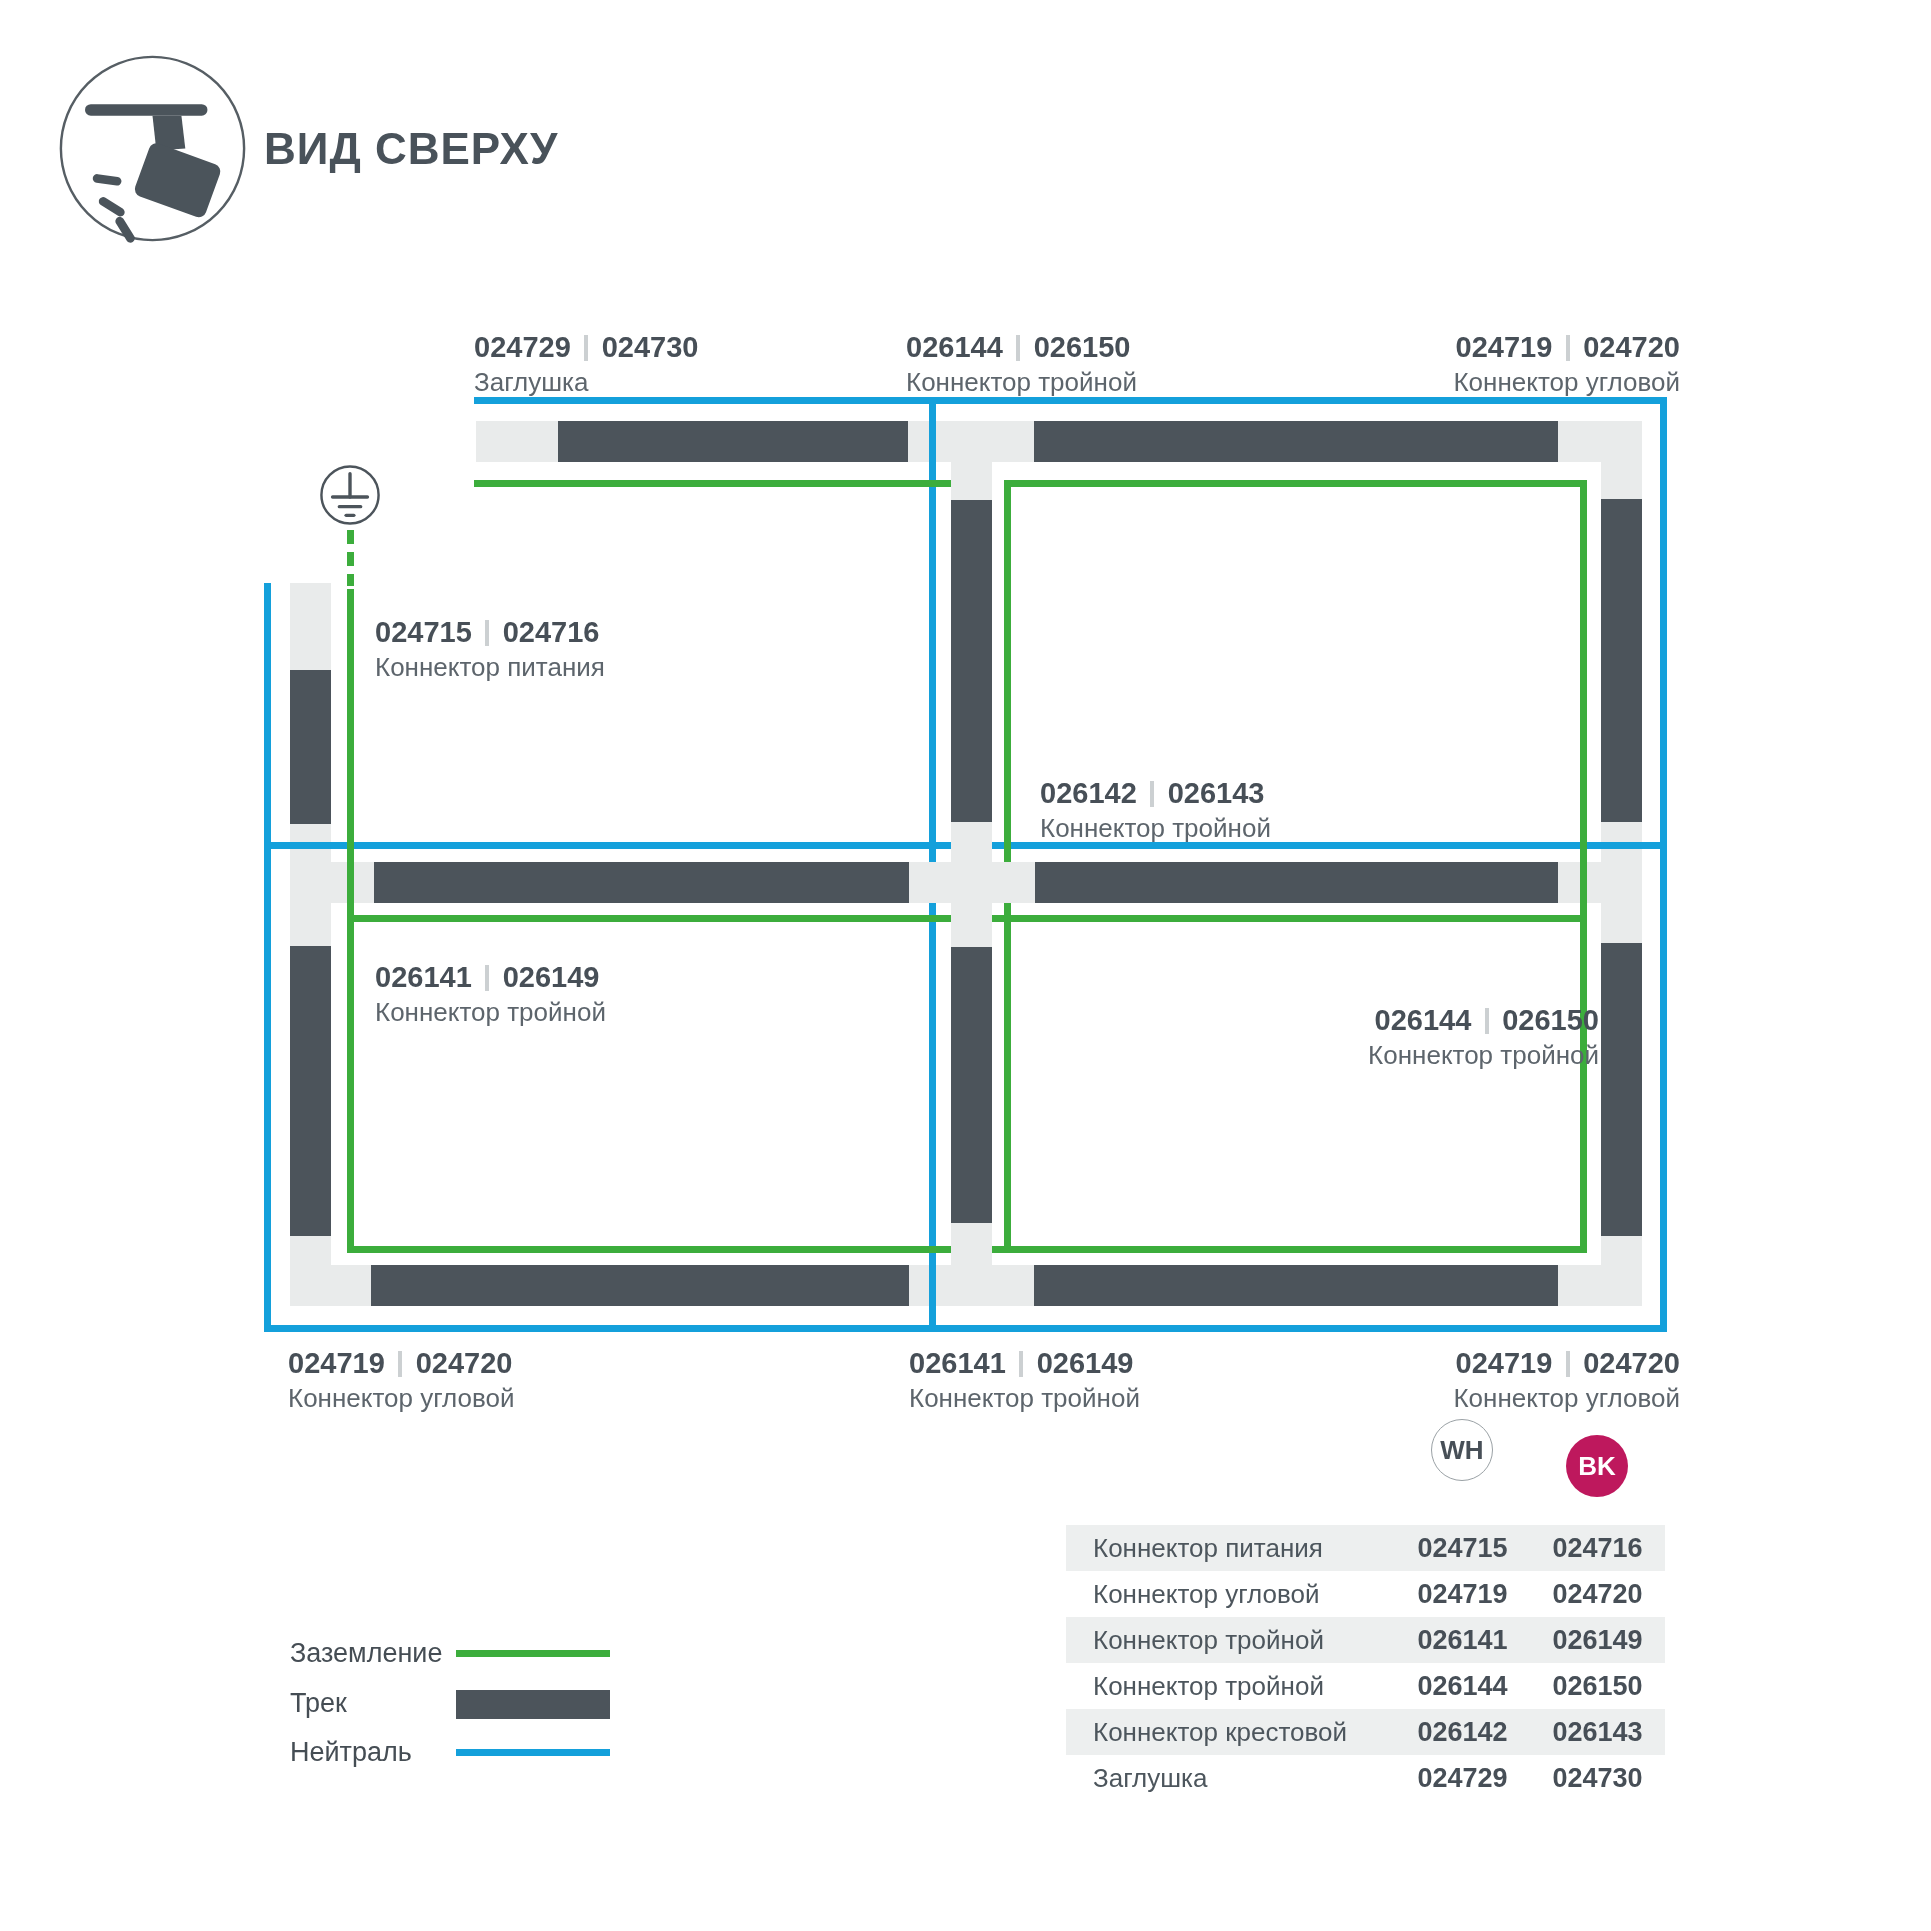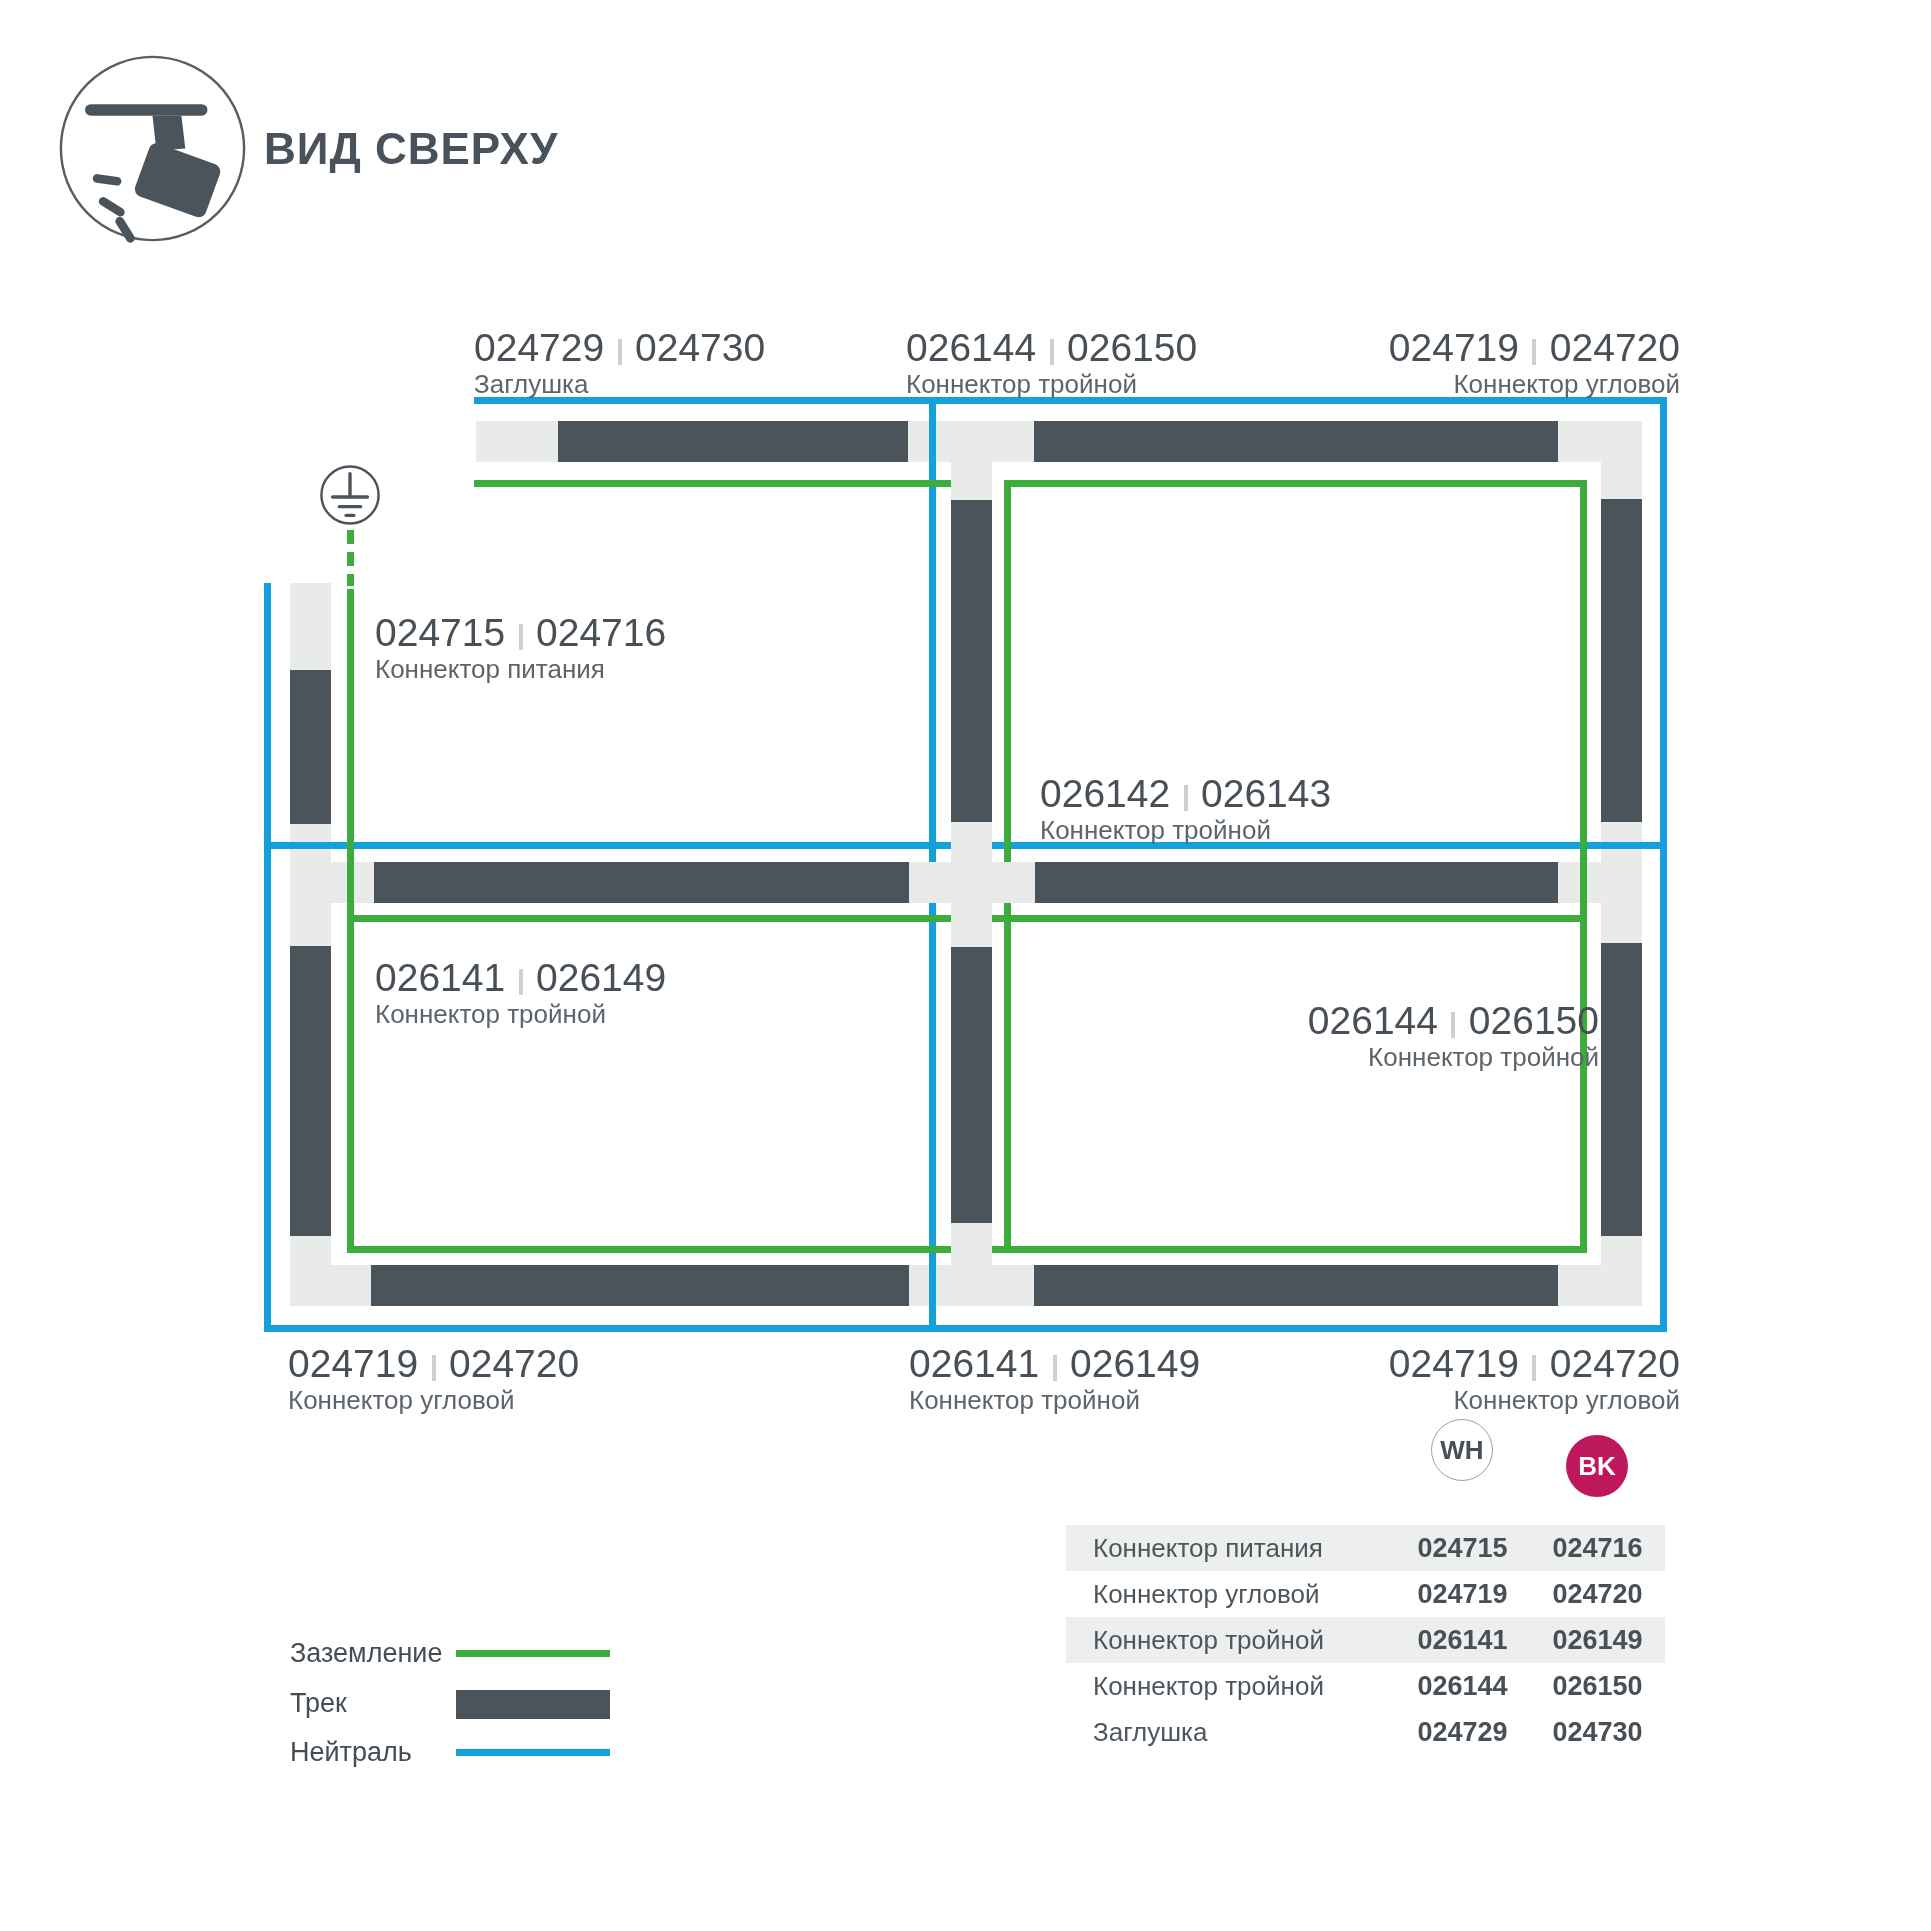--- a/index.html
+++ b/index.html
@@ -9,21 +9,21 @@
   .tl{position:absolute;background:#e9ebeb;z-index:1;}
   .tk{position:absolute;background:#4c545b;z-index:3;}
   .ov{z-index:4;}
   
   .bl{position:absolute;background:#14a0db;z-index:2;}
   .gl{position:absolute;background:#3cad3c;z-index:2;}
   .gl-dash{position:absolute;width:6.8px;z-index:2;
     background:repeating-linear-gradient(180deg,#3cad3c 0 14.5px,transparent 14.5px 22px);}
   
   .lbl{position:absolute;z-index:6;white-space:nowrap;}
-  .lbl .nums{font-size:39px;font-weight:normal;color:#474f57;line-height:31px;}
+  .lbl .nums{font-size:29px;font-weight:bold;color:#474f57;line-height:31px;}
   .lbl .sep{display:inline-block;width:3.9px;height:26px;background:#ccd0d2;margin:0 13.5px;
             vertical-align:-3.9px;}
   .lbl .nm{font-size:26px;color:#5d656c;line-height:29px;margin-top:4.8px;}
   .lbl.r{text-align:right;}
   
   .title{position:absolute;left:264px;top:124px;font-size:44px;font-weight:bold;
          letter-spacing:1px;color:#49525a;z-index:6;}
   
   .leg-label{position:absolute;left:290px;font-size:27px;color:#454d54;z-index:6;}
   .leg-sw{position:absolute;left:456px;width:154px;z-index:6;}
@@ -173,20 +173,25 @@
     <div class="prow alt">
       <div class="pname">Коннектор тройной</div>
       <div class="pcode">026141</div>
       <div class="pcode">026149</div>
     </div>
     <div class="prow">
       <div class="pname">Коннектор тройной</div>
       <div class="pcode">026144</div>
       <div class="pcode">026150</div>
     </div>
+    <div class="prow alt">
+      <div class="pname">Коннектор крестовой</div>
+      <div class="pcode">026142</div>
+      <div class="pcode">026143</div>
+    </div>
     <div class="prow">
       <div class="pname">Заглушка</div>
       <div class="pcode">024729</div>
       <div class="pcode">024730</div>
     </div>
   </div>
 
 </div>
 
 

